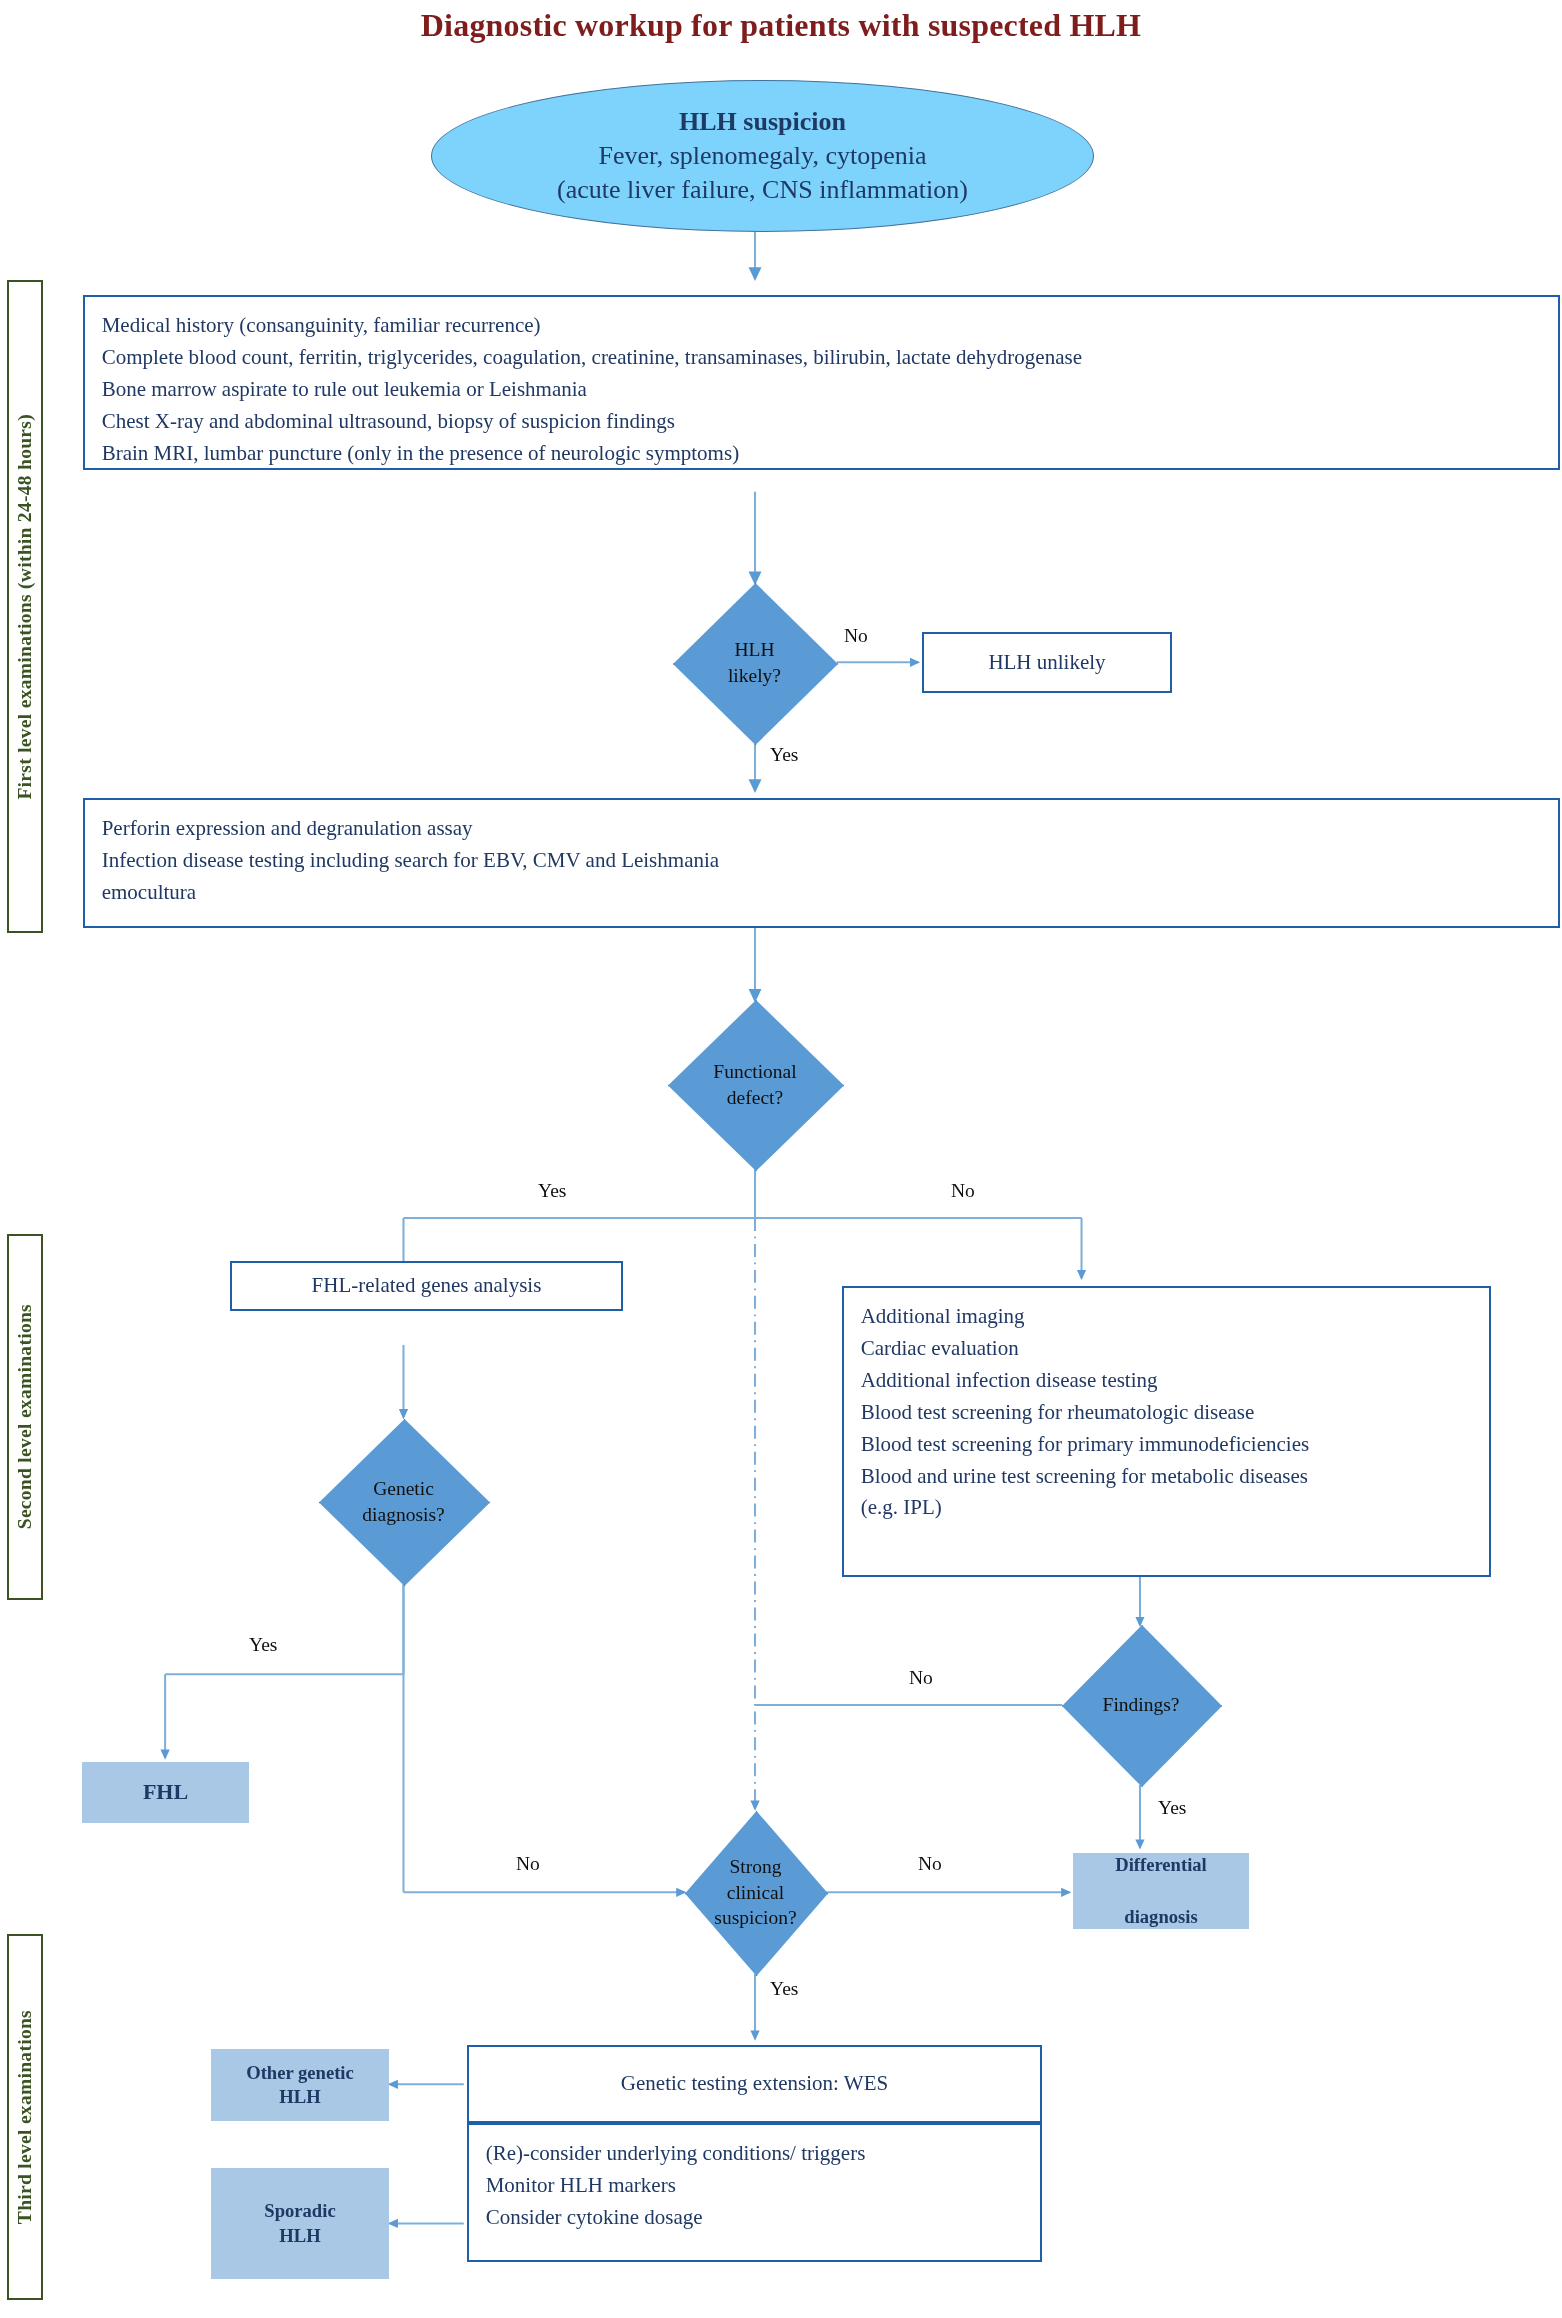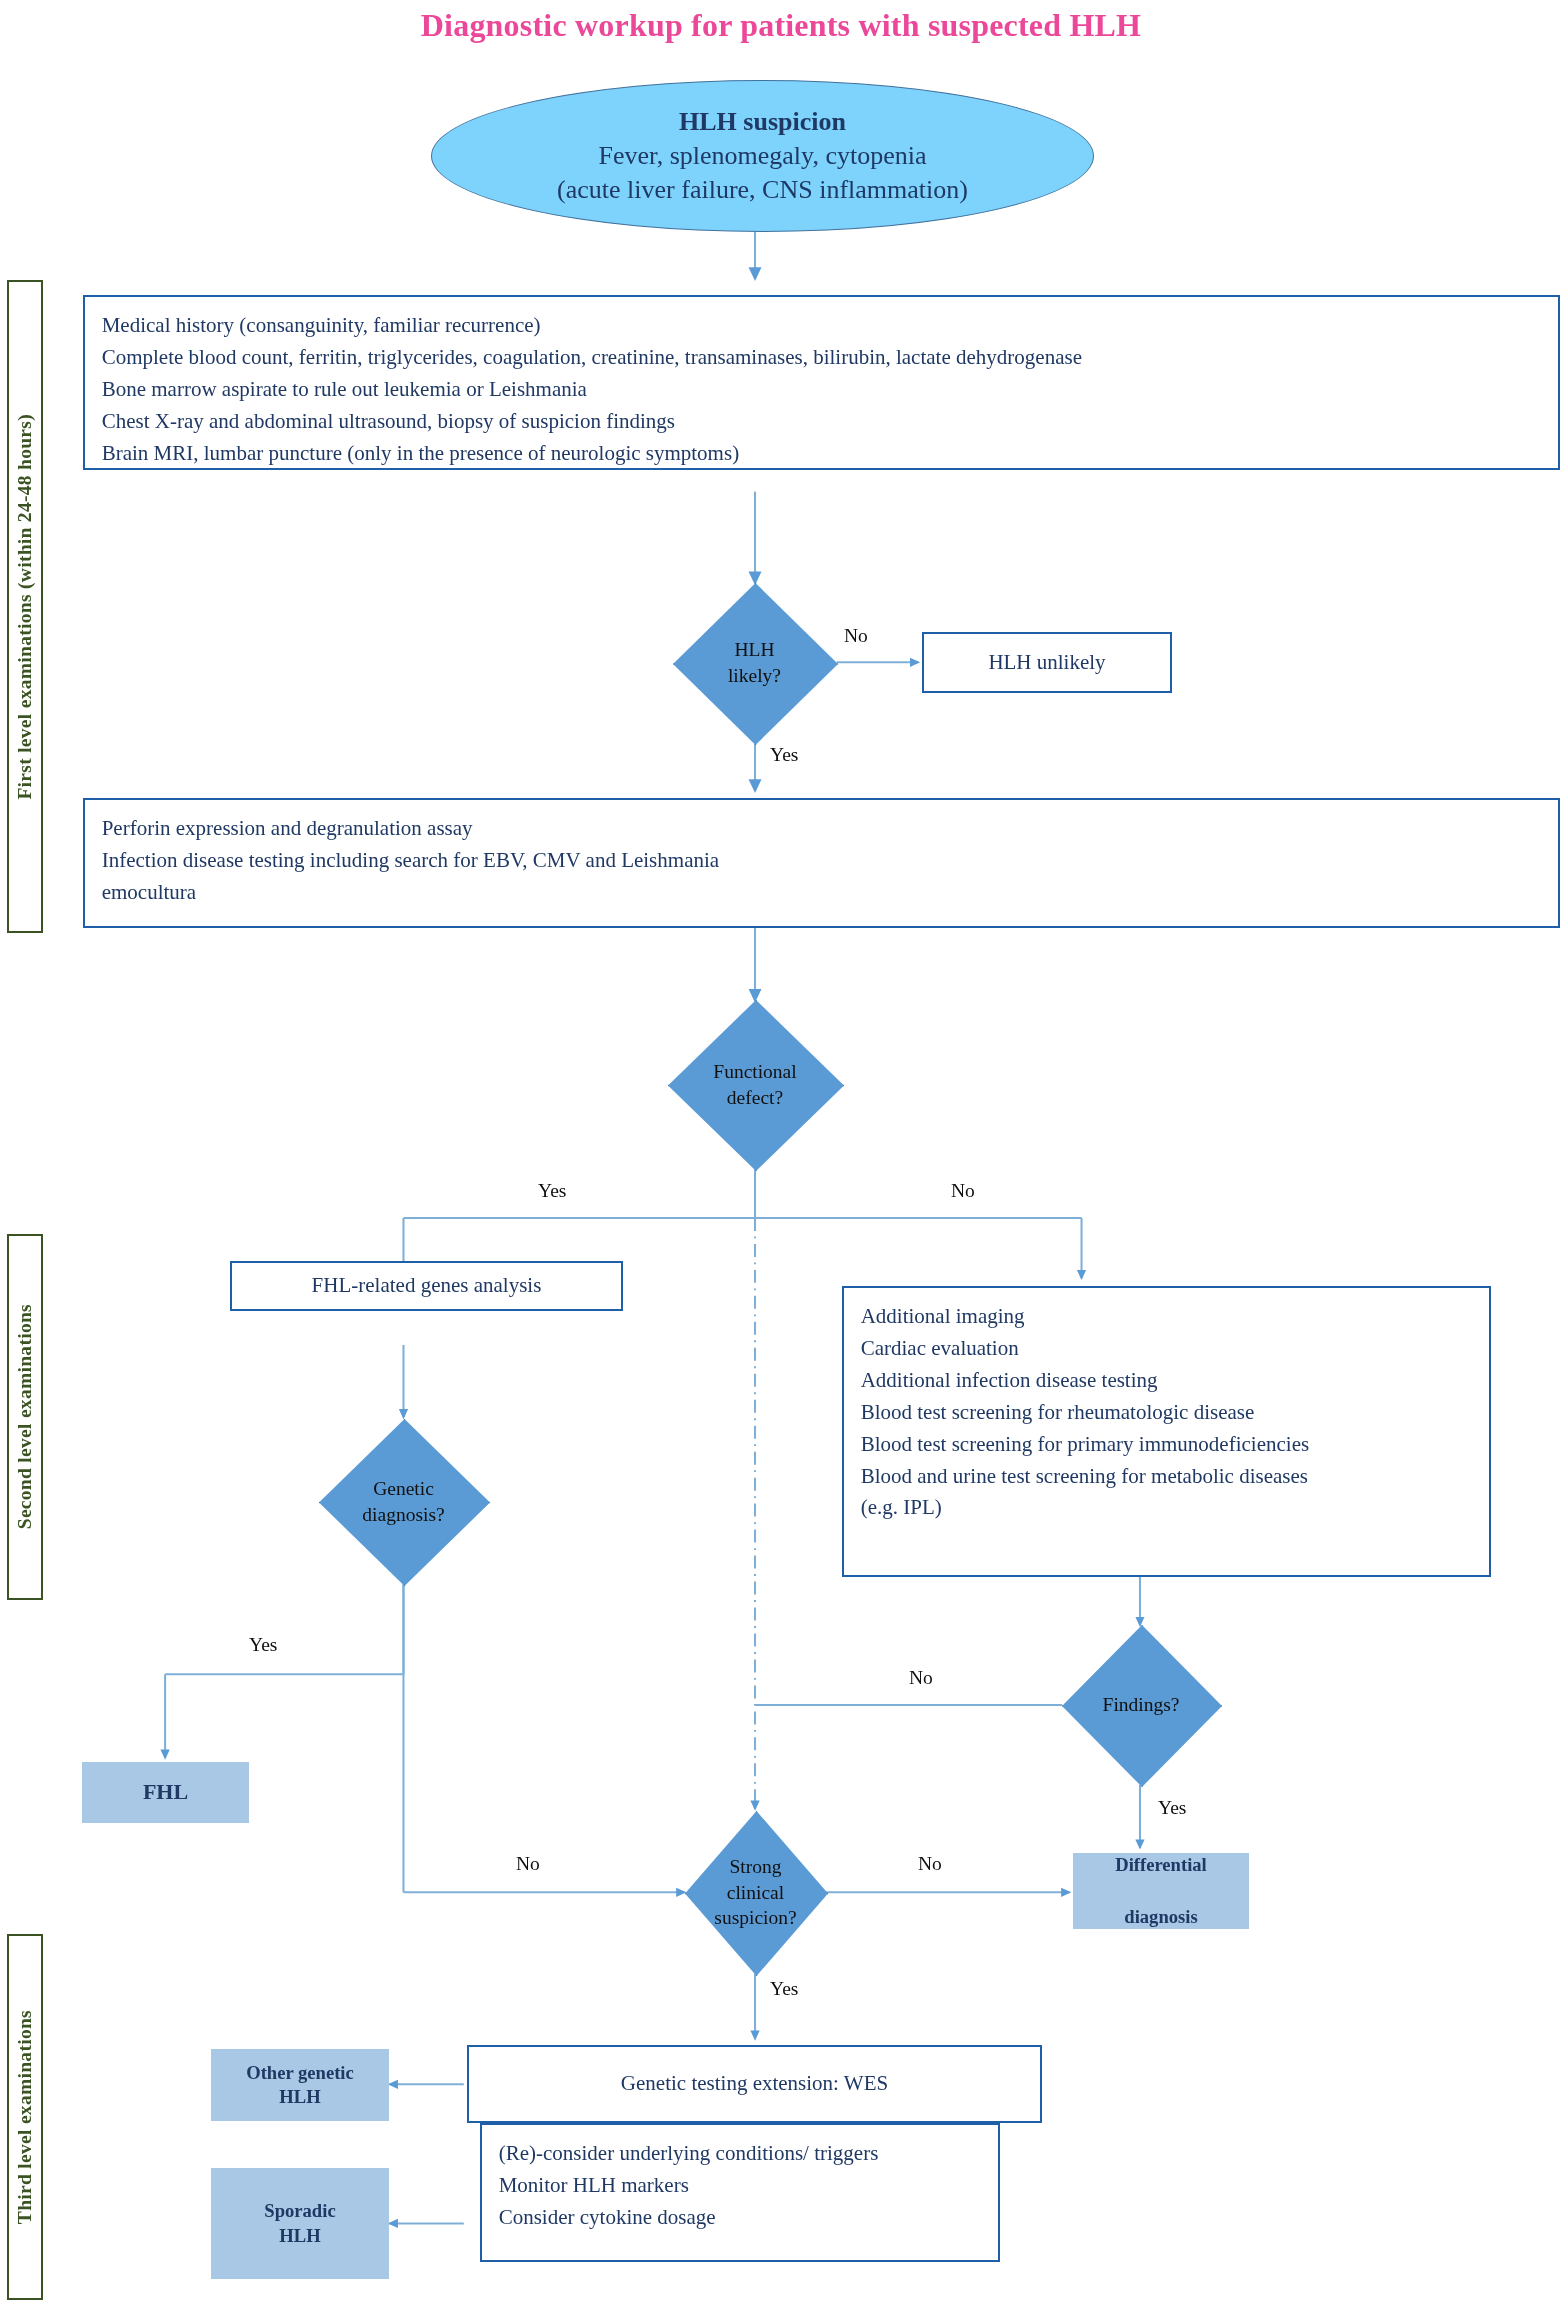--- a/index.html
+++ b/index.html
@@ -9,21 +9,21 @@
     position:relative;
     overflow:hidden;
     color:#1F3864;
   }
   .canvas{position:absolute;left:0;top:0;width:1562px;height:2319px;}
   svg.wires{position:absolute;left:0;top:0;width:1562px;height:2319px;pointer-events:none;}
 
   .title{
     position:absolute; left:0; top:7.4px; width:1562px;
     text-align:center; font-size:32px; font-weight:bold;
-    color:#ec4899; letter-spacing:0.2px;
+    color:#7f1d1d; letter-spacing:0.2px;
   }
 
   
   .rail{
     position:absolute; left:7.4px; width:32px;
     border:2.8px solid #3B5323; background:#ffffff;
     display:flex; align-items:center; justify-content:center;
   }
   .rail span{
     writing-mode:vertical-rl; transform:rotate(180deg);
@@ -243,21 +243,21 @@
 
   <div class="tbox" style="left:1073px; top:1853px; width:176px; height:76px; flex-direction:column;gap:28px;">
     <span>Differential</span>
     <span>diagnosis</span>
   </div>
 
   <div class="pbox center" style="left:467px; top:2045px; width:575px; height:78px; justify-content:center; padding-left:13px;">
     <span>Genetic testing extension: WES</span>
   </div>
 
-  <div class="pbox" style="left:480px; top:2123px; width:520px; height:139px; padding-top:13px;font-family:Liberation Serif, serif;">
+  <div class="pbox" style="left:467px; top:2123px; width:575px; height:139px; padding-top:13px;font-family:Liberation Serif, serif;">
     <div class="ln">(Re)-consider underlying conditions/ triggers</div>
     <div class="ln">Monitor HLH markers</div>
     <div class="ln">Consider cytokine dosage</div>
   </div>
 
   <div class="tbox" style="left:211px; top:2049px; width:178px; height:72px; flex-direction:column;">
     <span>Other genetic</span>
     <span>HLH</span>
   </div>
 

